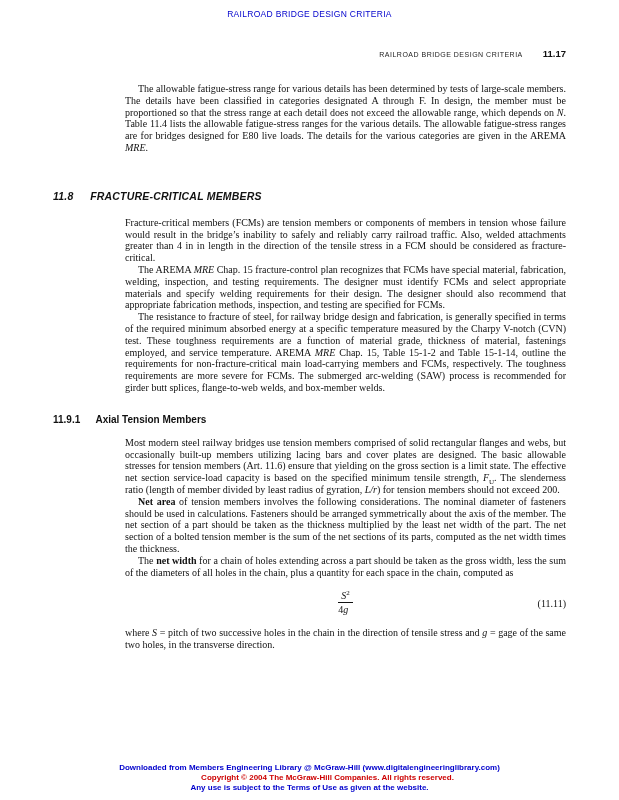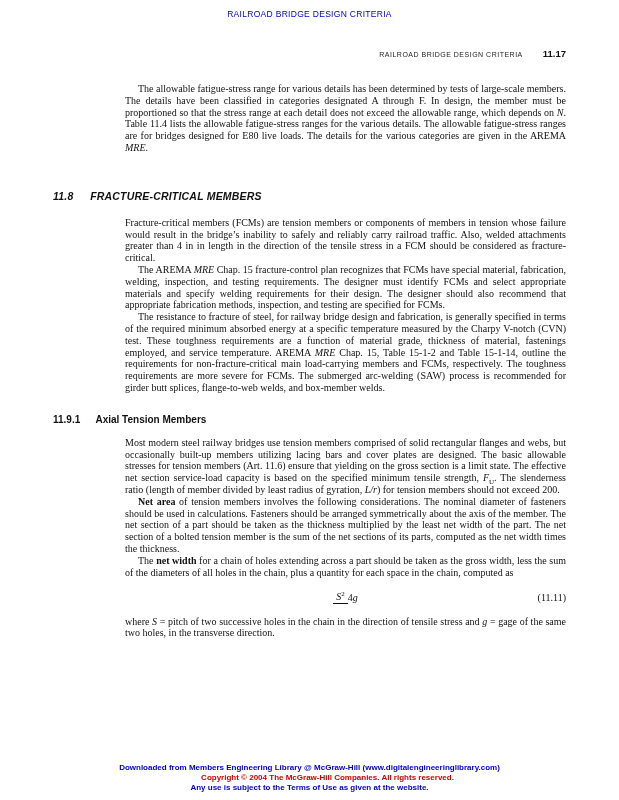--- a/index.html
+++ b/index.html
@@ -70,21 +70,21 @@
   }
   h3.subsection .sub-num { display:inline-block; min-width:40px; }
   .equation-row {
     position:relative;
     margin:12px 0 12px 72px;
     text-align:center;
     font-size:10px;
   }
   .frac {
     display:inline-flex;
-    flex-direction:row;
+    flex-direction:column;
     align-items:flex-start;
     vertical-align:middle;
   }
   .frac-num {
     border-bottom:1px solid #111;
     padding:0 3px 1px 3px;
   }
   .frac-den { padding-top:1px; }
   .eq-number {
     position:absolute;

